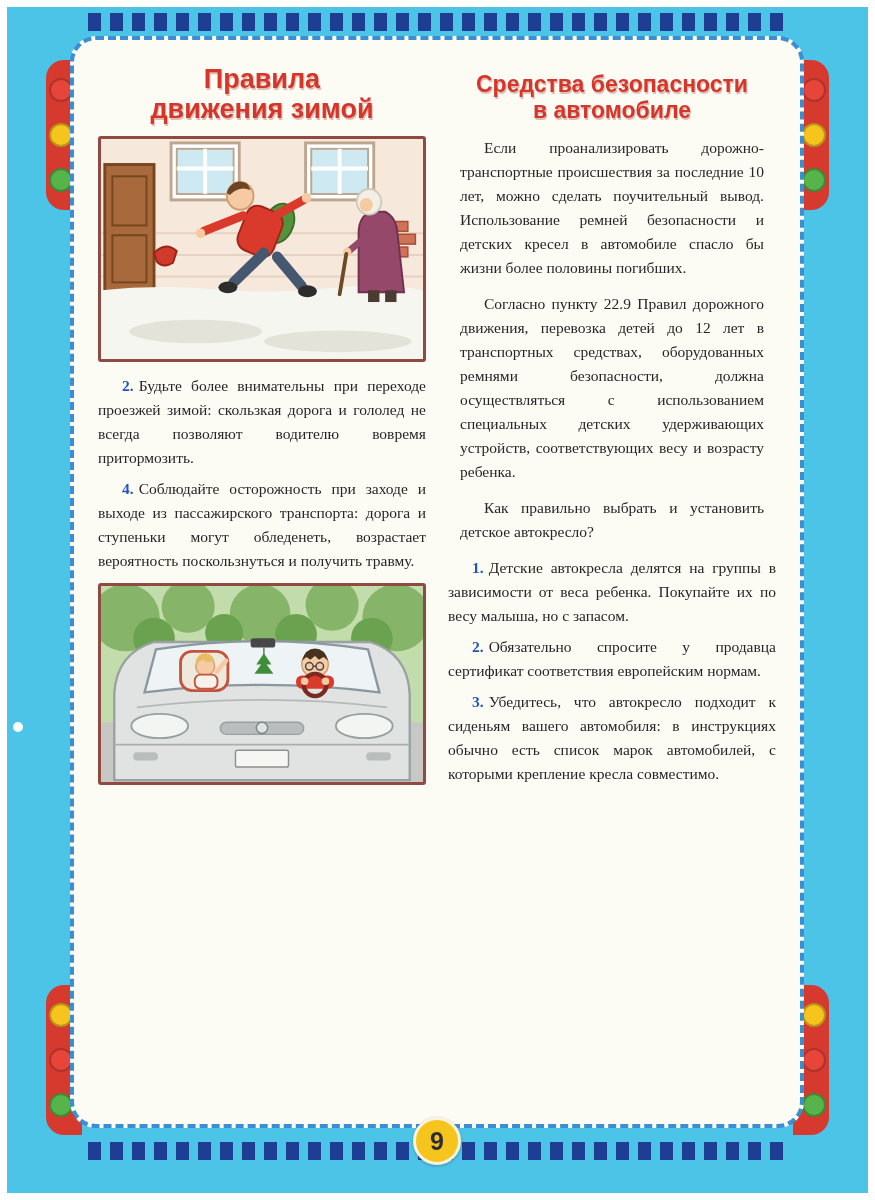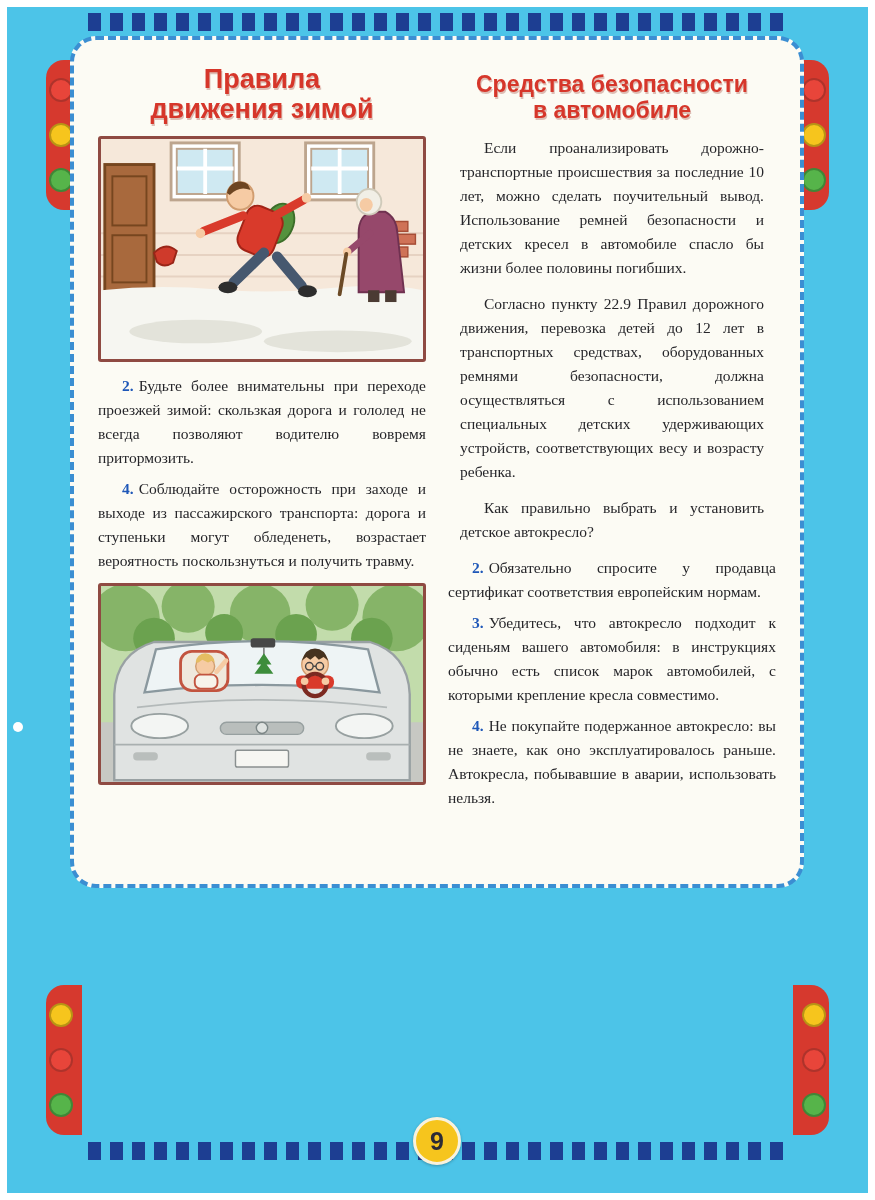--- a/index.html
+++ b/index.html
@@ -20,21 +20,21 @@
   .tab.left  { left:46px;  border-radius:18px 0 0 18px; align-items:flex-start; padding-left:3px; }
   .tab.right { right:46px; border-radius:0 18px 18px 0; align-items:flex-end; padding-right:3px; }
   .dot { width:24px; height:24px; border-radius:50%; border:2px solid rgba(0,0,0,0.25); }
   .dot.red    { background:#e8453a; }
   .dot.yellow { background:#f6c51d; }
   .dot.green  { background:#56b44a; }
   .hole { position:absolute; left:13px; top:722px; width:10px; height:10px; border-radius:50%;
           background:#ffffff; z-index:1; }
 
   
-  .card { position:absolute; left:70px; top:36px; width:734px; height:852px; z-index:2;
+  .card { position:absolute; left:70px; top:36px; width:734px; height:1092px; z-index:2;
           background:#fcfbf4; border:4px dashed #3b8ed2; border-radius:26px;
           padding:20px 24px 14px; display:flex; gap:22px; overflow:hidden; }
   .col { flex:1 1 0; font-size:15.5px; line-height:24px; color:#26262a; text-align:justify; }
 
   .title { font-family:"Liberation Sans", sans-serif; font-weight:700; color:#d6362a;
            text-align:center; font-size:27px; line-height:1.12; margin:4px 0 12px;
            text-shadow:1px 2px 0 rgba(140,30,15,0.28); text-indent:0; }
   .title span { display:block; }
   .title.section { font-size:23px; margin:12px 0 2px; }
 
@@ -218,28 +218,28 @@
 
       <h2 class="title section">
         <span>Средства безопасности</span>
         <span>в автомобиле</span>
       </h2>
 
       <p class="para">Если проанализировать дорожно-транспортные происшествия за последние 10 лет, можно сделать поучительный вывод. Использование ремней безопасности и детских кресел в автомобиле спасло бы жизни более половины погибших.</p>
       <p class="para">Согласно пункту 22.9 Правил дорожного движения, перевозка детей до 12 лет в транспортных средствах, оборудованных ремнями безопасности, должна осуществляться с использованием специальных детских удерживающих устройств, соответствующих весу и возрасту ребенка.</p>
       <p class="para">Как правильно выбрать и установить детское автокресло?</p>
 
+      <p class="item" style="margin-top:7px">
+        <span class="num">1.</span><span>Детские автокресла делятся на группы в зависимости от веса ребенка. Покупайте их по весу малыша, но с запасом.</span>
+      </p>
       <p class="item">
         <span class="num">2.</span><span>Обязательно спросите у продавца сертификат соответствия европейским нормам.</span>
       </p>
       <p class="item">
         <span class="num">3.</span><span>Убедитесь, что автокресло подходит к сиденьям вашего автомобиля: в инструкциях обычно есть список марок автомобилей, с которыми крепление кресла совместимо.</span>
-      </p>
-      <p class="item">
-        <span class="num">4.</span><span>Не покупайте подержанное автокресло: вы не знаете, как оно эксплуатировалось раньше. Автокресла, побывавшие в аварии, использовать нельзя.</span>
       </p>
     </div>
 
   </div>
 
   <div class="badge">
     <span>9</span>
   </div>
 </div>
 

